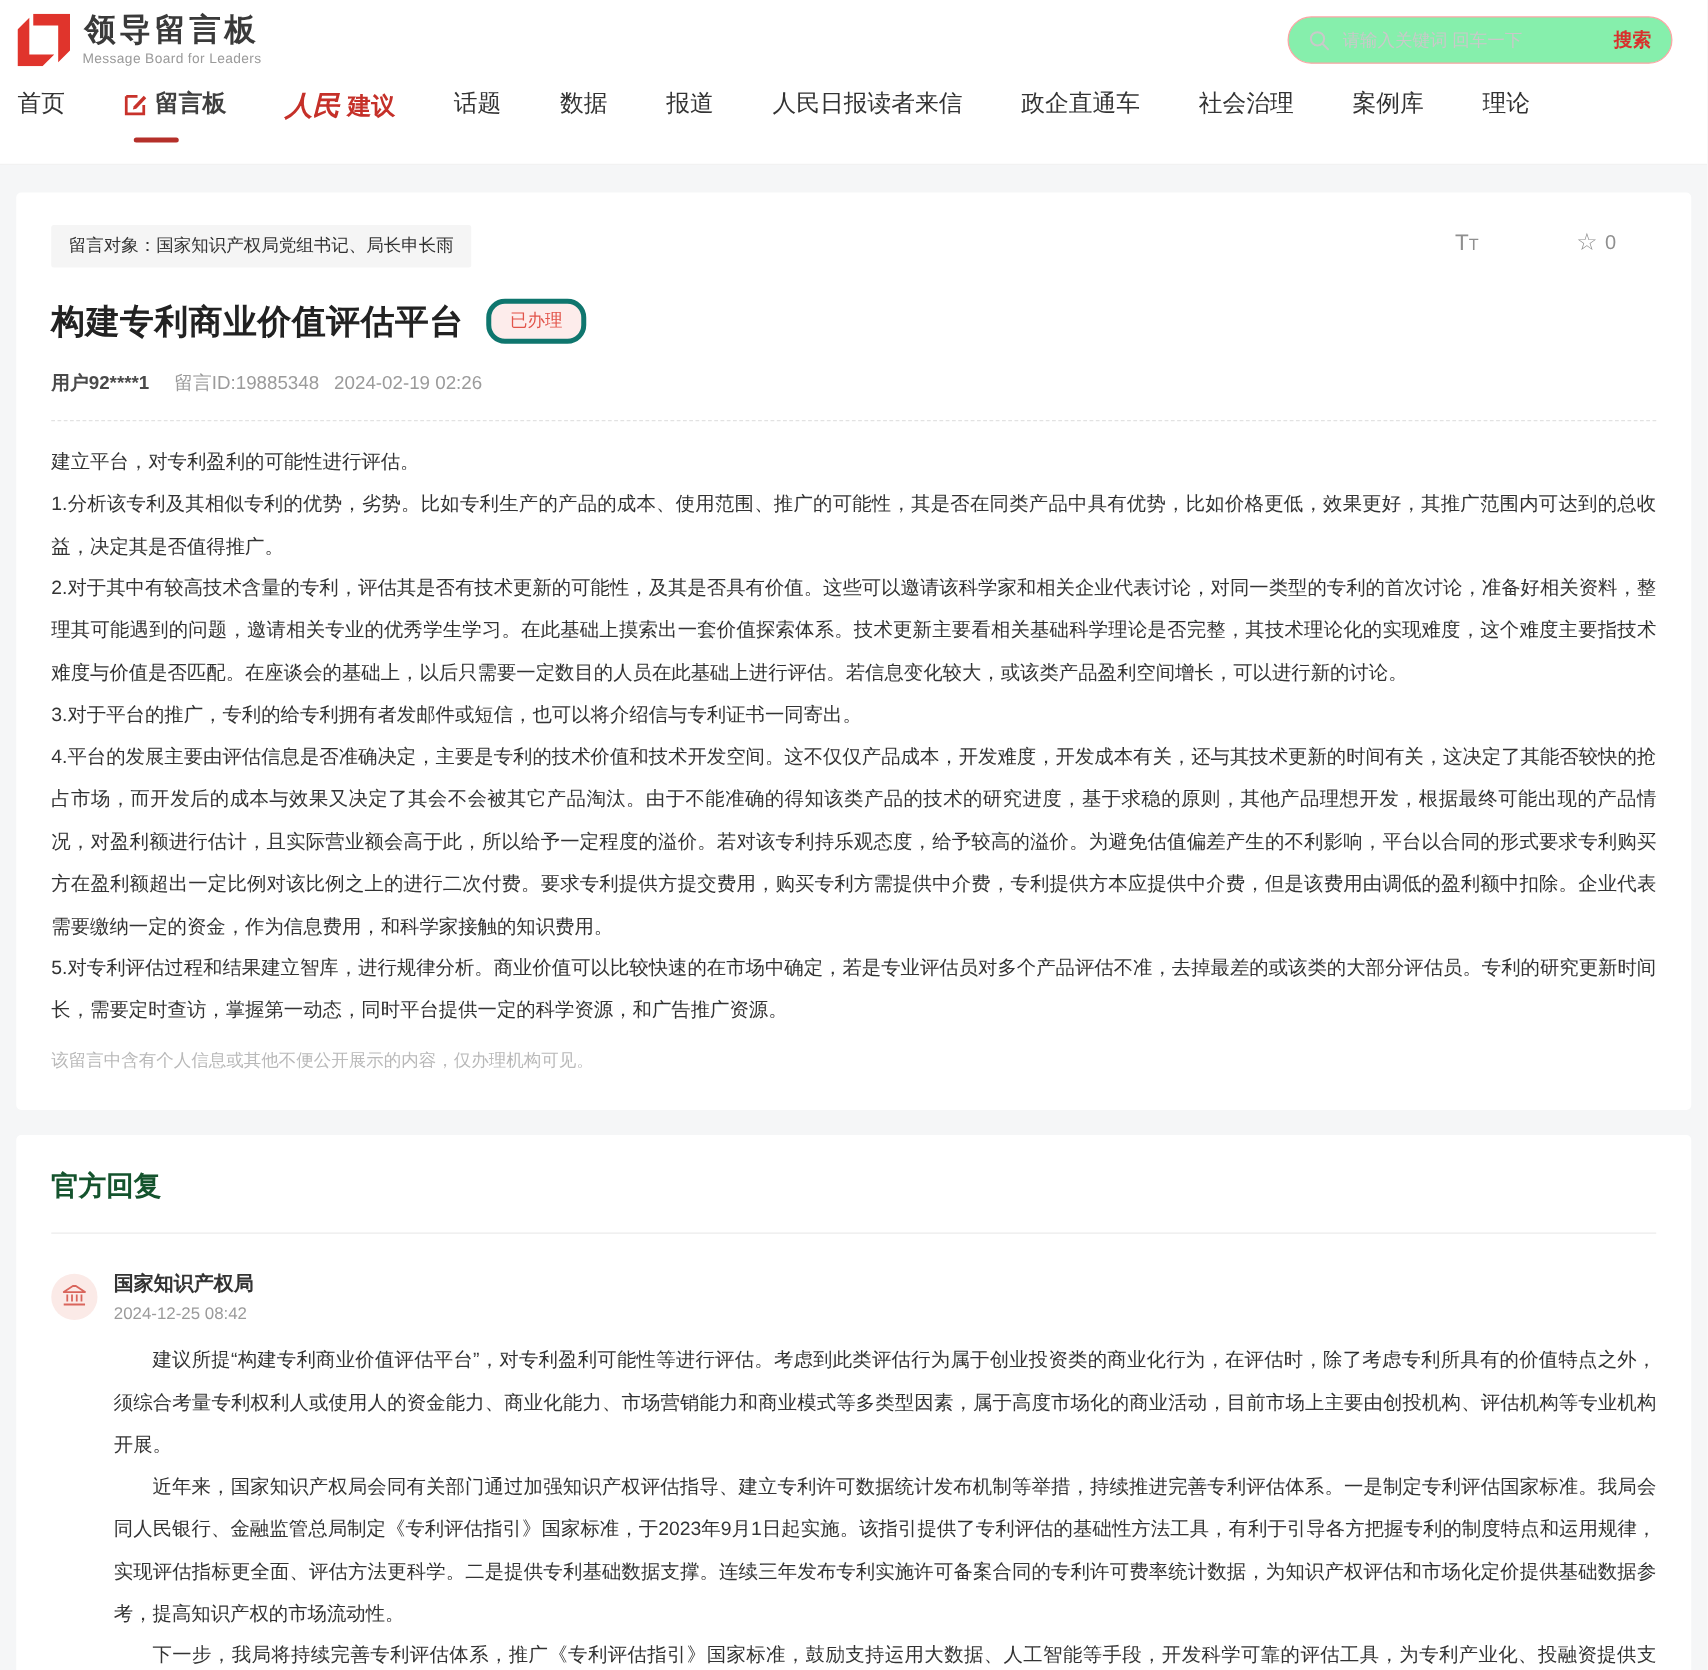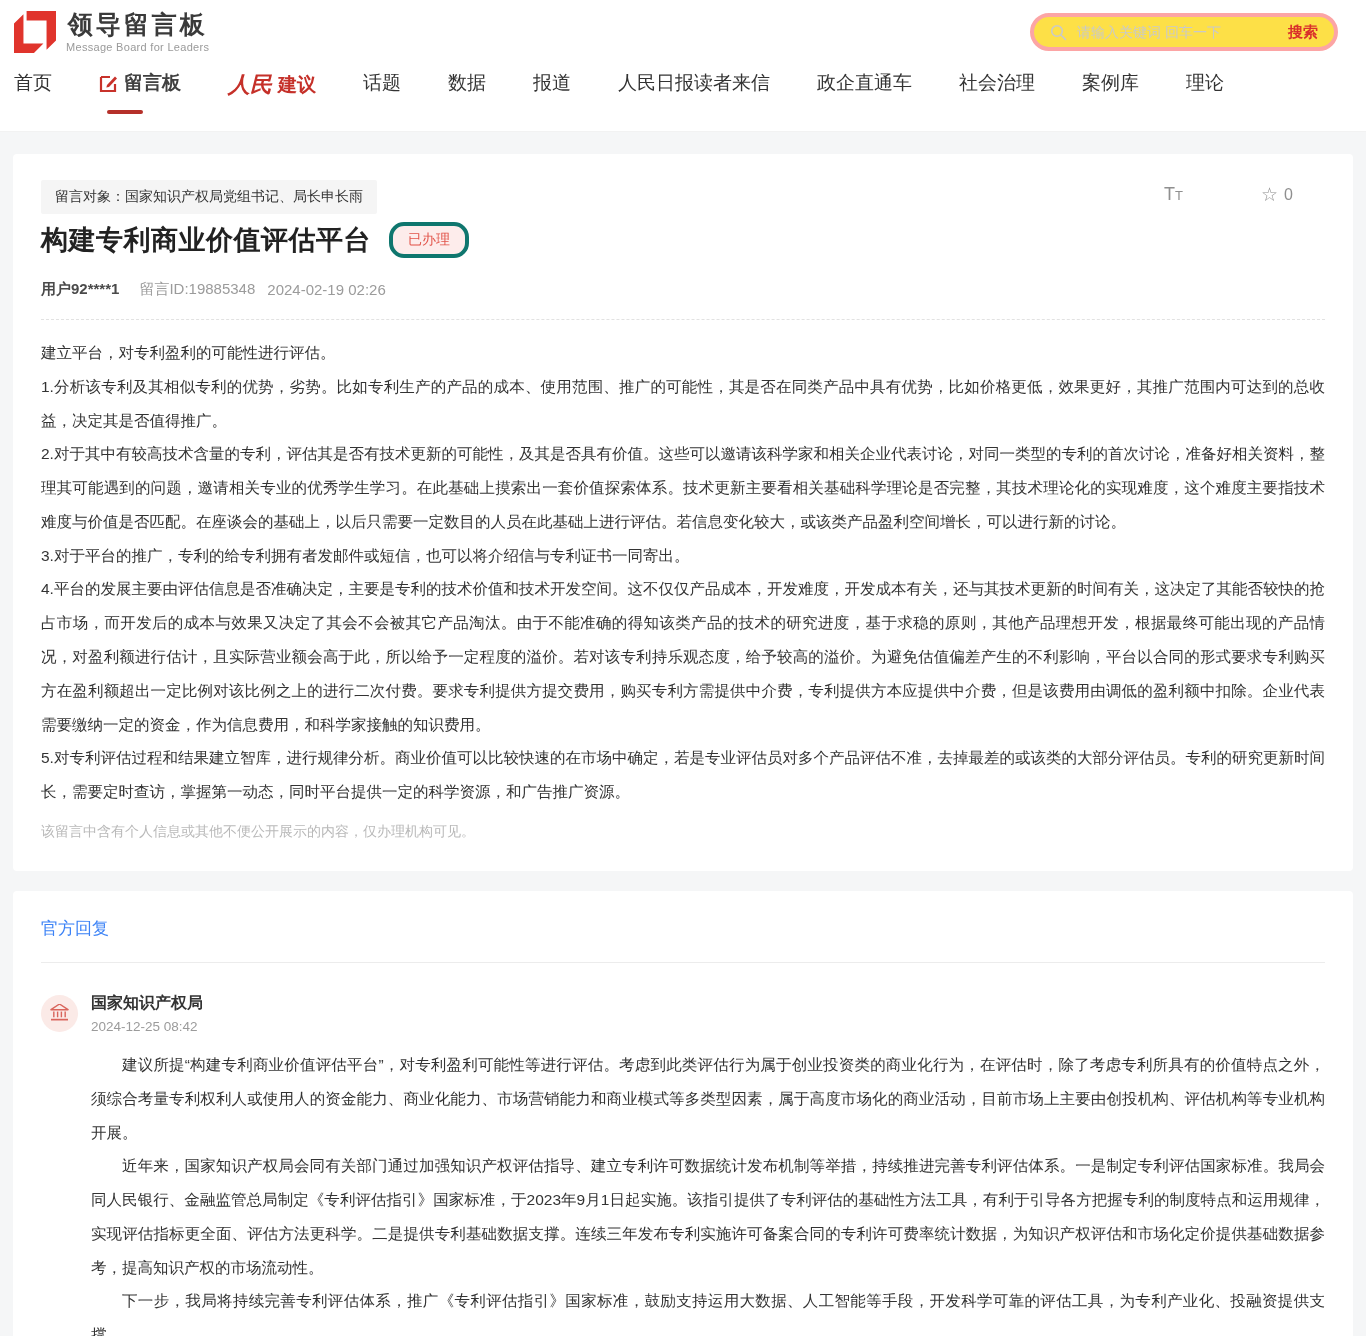--- a/index.html
+++ b/index.html
@@ -12,21 +12,21 @@
     background: #fff; height: 64px; display: flex; align-items: center;
     justify-content: space-between; padding: 0 28px 0 14px;
   }
   .logo { display: flex; align-items: center; gap: 10px; text-align: center; }
   .logo-mark { width: 42px; height: 42px; flex: 0 0 auto; }
   .logo-text .logo-title { font-size: 25px; font-weight: bold; color: #3a3a3a; letter-spacing: 3px; line-height: 1.1; }
   .logo-text .logo-sub { font-size: 11px; color: #9a9a9a; margin-top: 2px; letter-spacing: .3px; }
 
   .search-box {
     display: flex; align-items: center; width: 308px; height: 38px;
-    border: 4px solid #fca5a5; border-radius: 19px; background: #fde047; padding: 0 16px;
+    border: 1px solid #fca5a5; border-radius: 19px; background: #86efac; padding: 0 16px;
   }
   .search-box .mag { flex: 0 0 auto; margin-right: 10px; }
   .search-box input {
     border: none; outline: none; flex: 1 1 auto; font-size: 14px; color: #666;
     font-family: inherit; background: transparent; min-width: 0;
   }
   .search-box input::placeholder { color: #c9c9c9; }
   .search-btn { color: #d9302c; font-size: 15px; font-weight: bold; cursor: pointer; white-space: nowrap; background: none; border: none; font-family: inherit; }
 
   
@@ -51,41 +51,41 @@
   .target-bar {
     display: inline-block; background: #f5f5f5; color: #333; font-size: 14px;
     padding: 8px 14px; border-radius: 2px;
   }
   .top-tools { position: absolute; right: 60px; top: 30px; display: flex; align-items: center; gap: 78px; color: #8f8f8f; }
   .tool-font { font-size: 18px; cursor: pointer; color: #8f8f8f; }
   .tool-font .small-t { font-size: 13px; }
   .tool-fav { display: flex; align-items: center; gap: 6px; font-size: 16px; cursor: pointer; }
   .tool-fav .star { font-size: 19px; line-height: 1; }
 
-  .msg-title-row { display: flex; align-items: center; margin-top: 8px; gap: 18px; }
+  .msg-title-row { display: flex; align-items: center; margin-top: 25px; gap: 18px; }
   .msg-title { font-size: 27px; font-weight: bold; color: #222; letter-spacing: .5px; }
   .status-badge {
     background: #fdeceb; color: #e2544a; border: 4px solid #0f766e;
     font-size: 14px; padding: 5px 15px; border-radius: 15px; white-space: nowrap;
   }
 
   .msg-meta { display: flex; align-items: center; gap: 20px; margin-top: 22px; font-size: 15px; }
   .msg-user { color: #4a4a4a; font-weight: bold; }
   .msg-id, .msg-time { color: #9b9b9b; }
   .msg-id { margin-right: -8px; }
 
   .meta-divider { border-bottom: 1px dashed #e2e2e2; margin-top: 20px; }
 
   .msg-body { margin-top: 16px; font-size: 15.5px; line-height: 2.18; color: #333; text-align: justify; }
   .msg-body p { margin: 0; }
 
   .privacy-note { margin-top: 14px; color: #b9b9b9; font-size: 14px; }
 
   
-  .reply-heading { font-size: 17px; font-weight: normal; color: #3b82f6; }
+  .reply-heading { font-size: 22px; font-weight: bold; color: #14532d; }
   .reply-divider { border-bottom: 1px solid #ececec; margin-top: 22px; }
   .reply-item { margin-top: 30px; }
   .reply-head { display: flex; align-items: center; gap: 13px; }
   .reply-avatar {
     width: 37px; height: 37px; border-radius: 50%; background: #fbeae7;
     display: flex; align-items: center; justify-content: center; flex: 0 0 auto;
   }
   .reply-agency { font-size: 16px; font-weight: bold; color: #333; }
   .reply-time { font-size: 13.5px; color: #9b9b9b; margin-top: 5px; }
   .reply-content { margin-left: 50px; margin-top: 14px; font-size: 15.5px; line-height: 2.18; color: #333; text-align: justify; }

